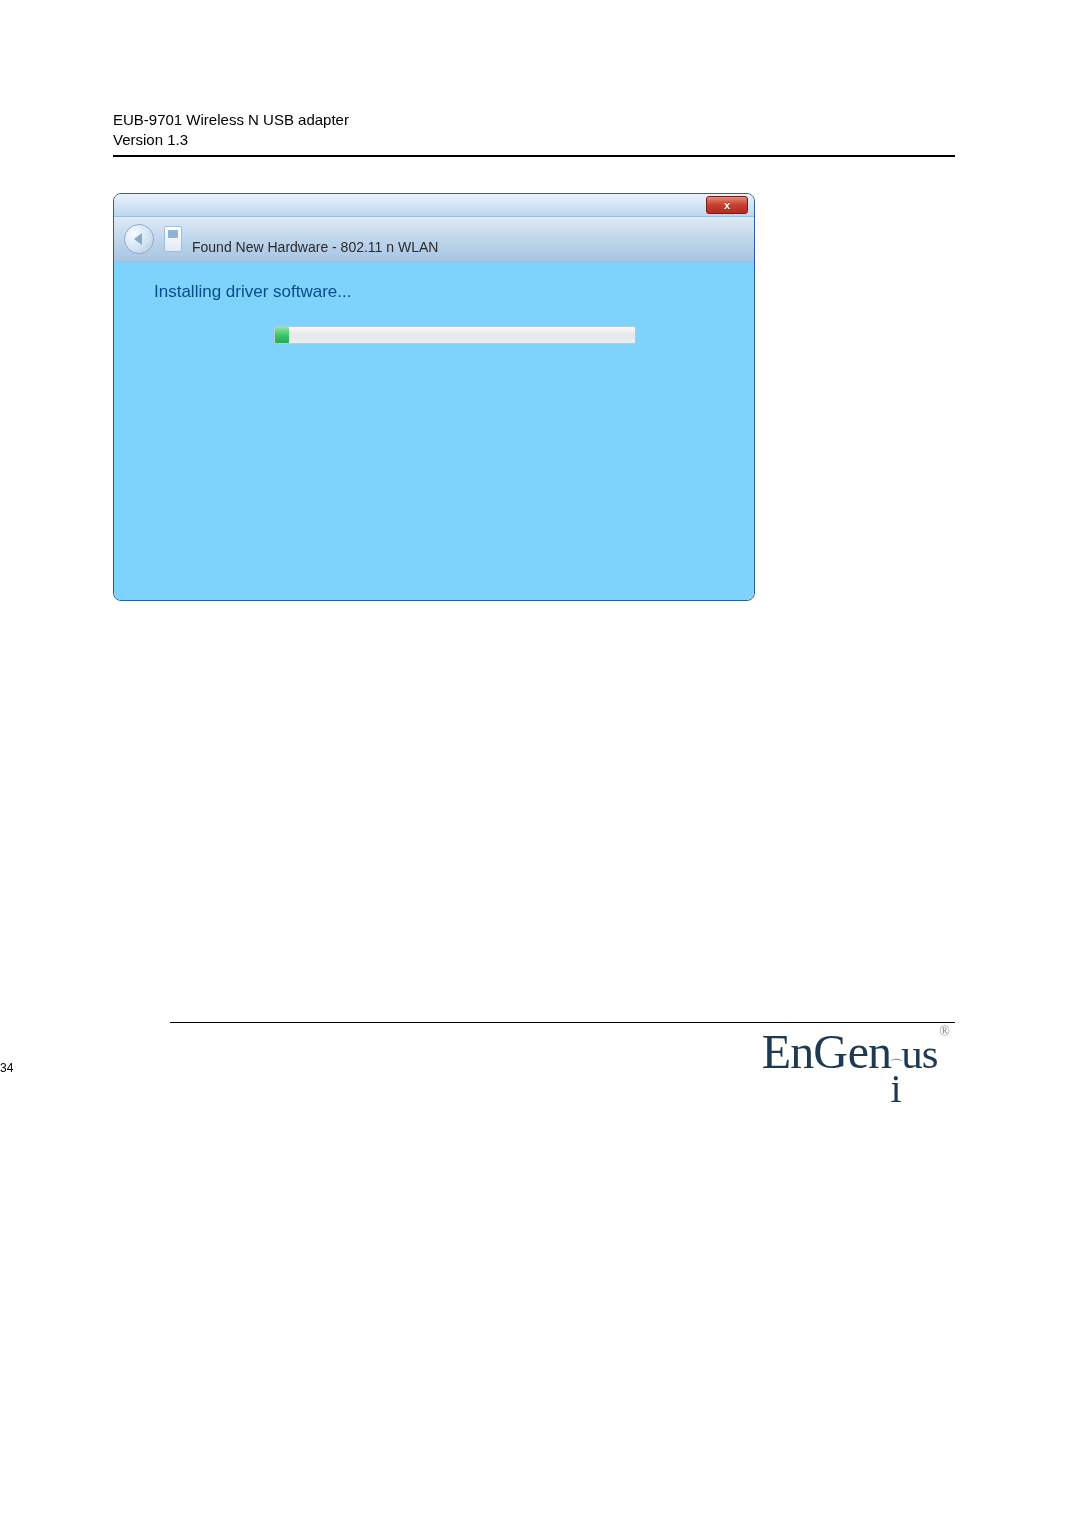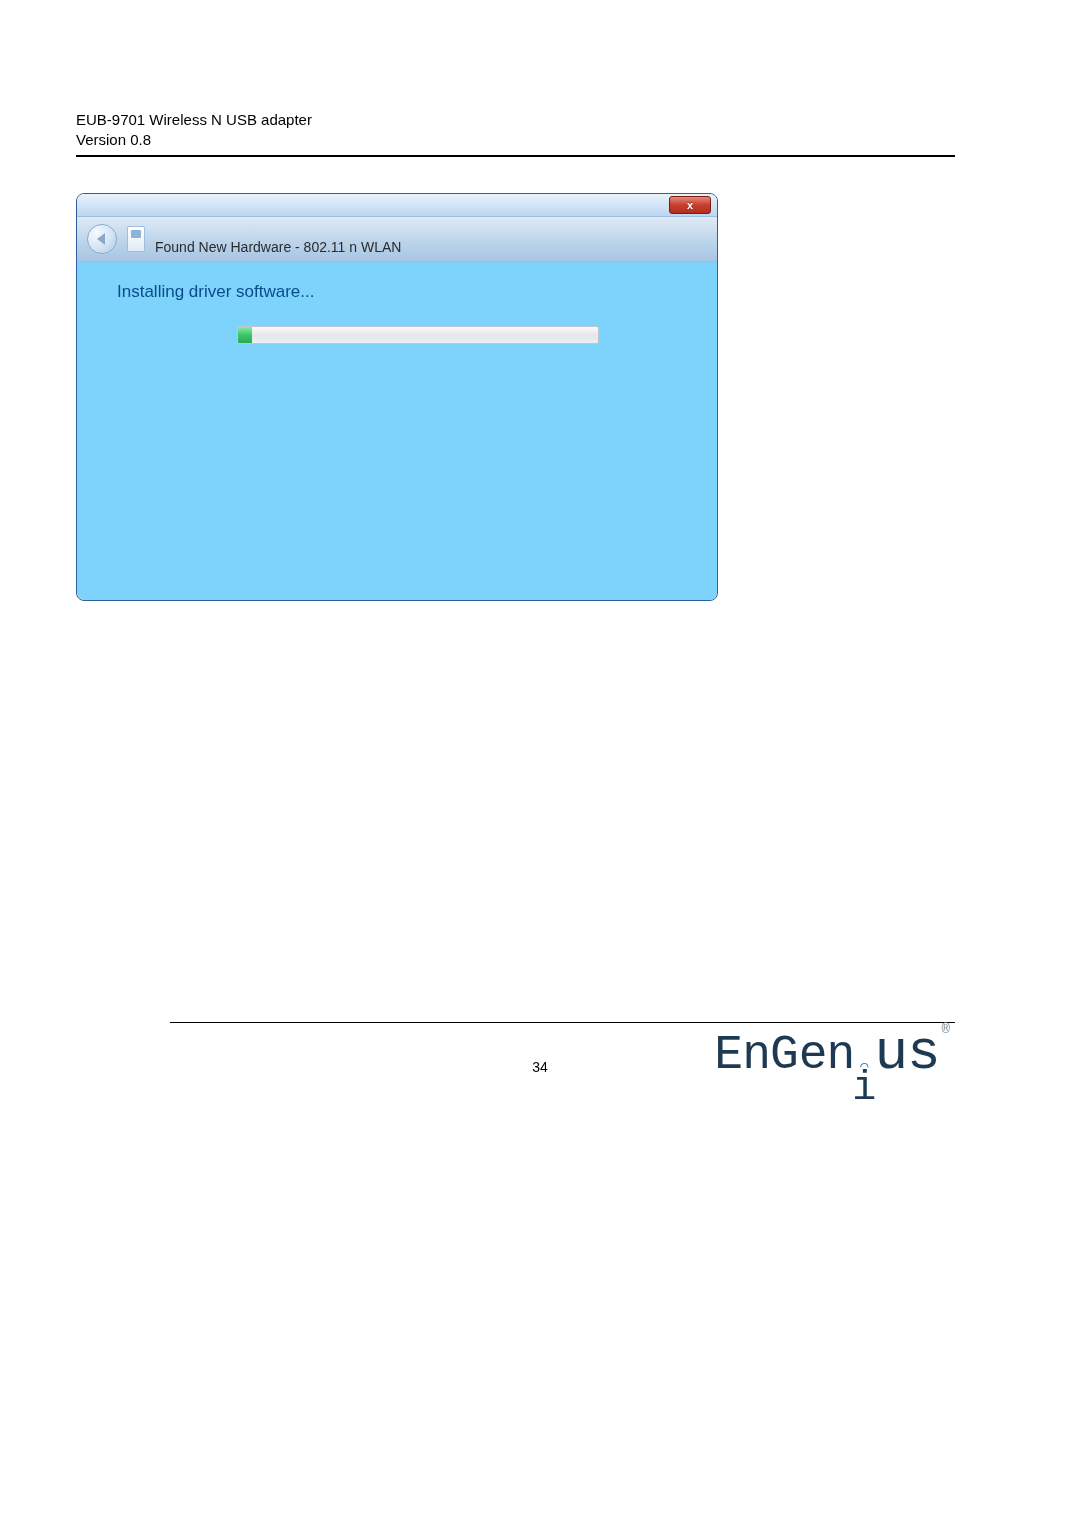--- a/index.html
+++ b/index.html
@@ -7,21 +7,21 @@
     padding: 0;
     background: #fff;
     font-family: Arial, Helvetica, sans-serif;
     color: #000;
   }
   .page {
     width: 1080px;
     height: 1223px;
     position: relative;
     box-sizing: border-box;
-    padding: 110px 125px 0 76px;
+    padding: 110px 125px 0 113px;
   }
   .header-block {
     margin-bottom: 6px;
     border-bottom: 2px solid #000;
     padding-bottom: 4px;
   }
   .hdr-line {
     font-size: 15px;
     line-height: 1.35;
   }
@@ -162,31 +162,30 @@
     left: 170px;
     right: 125px;
     bottom: 200px;
     border-top: 1px solid #000;
   }
   .page-num {
     position: absolute;
     bottom: 148px;
     left: 0;
     right: 0;
-    text-align: center;
-    font-size: 14px;
+    font-size: 12px;
   }
 
   .logo {
     position: absolute;
     right: 130px;
     bottom: 120px;
     display: flex;
     align-items: baseline;
-    font-family: Liberation Mono, monospace;
+    font-family: Liberation Serif, serif;
     color: #1e3a52;
     justify-content: space-between;
   }
   .logo .en {
     font-size: 48px;
     font-weight: 400;
     letter-spacing: -1px;
   }
   .logo .g {
     font-size: 48px;
@@ -208,39 +207,39 @@
     font-size: 14px;
     line-height: 1;
     color: #1e6ea0;
   }
   .logo .i-letter {
     font-size: 40px;
     line-height: 0.8;
     font-weight: 400;
   }
   .logo .us {
-    font-size: 56px;
+    font-size: 43px;
     font-weight: 400;
     letter-spacing: -1px;
   }
   .logo .reg {
     font-size: 14px;
     align-self: flex-start;
     margin-left: 2px;
     color: #7a8a97;
   }
 </style>
 </head>
 <body>
 
 <div class="page">
 
   <div class="header-block">
     <div class="hdr-line">EUB-9701 Wireless N USB adapter</div>
-    <div class="hdr-line">Version 0.8</div>
+    <div class="hdr-line">Version 1.3</div>
   </div>
 
   <div class="dialog-outer">
     <div class="title-strip">
       <div class="close-btn">
         <span>x</span>
       </div>
     </div>
     <div class="crumb-bar">
       <div class="back-btn"></div>

